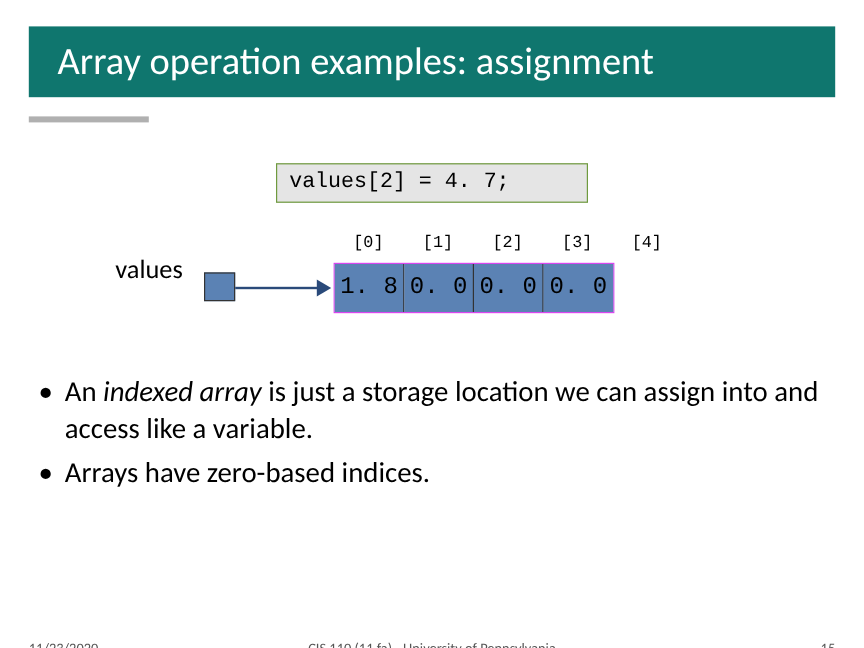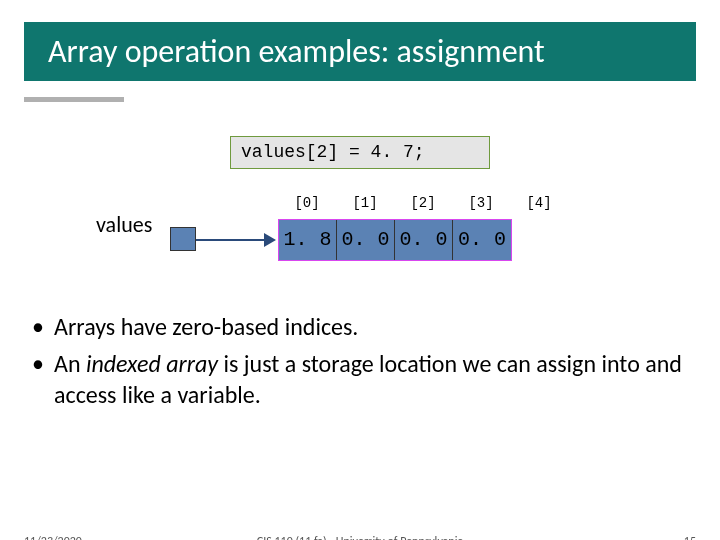--- a/index.html
+++ b/index.html
@@ -55,22 +55,22 @@
     </div>
     <div class="cells-row">
       <div class="val-cell">1. 8</div>
       <div class="val-cell">0. 0</div>
       <div class="val-cell">0. 0</div>
       <div class="val-cell">0. 0</div>
     </div>
   </div>
 
   <ul class="bullets">
+    <li><span>An </span><span class="italic">indexed array</span><span> is just a storage location we can assign into and access like a variable.</span></li>
     <li><span>Arrays have zero-based indices.</span></li>
-    <li><span>An </span><span class="italic">indexed array</span><span> is just a storage location we can assign into and access like a variable.</span></li>
   </ul>
 
   <div class="footer">
     <span>11/23/2020</span>
     <span class="footer-center">CIS 110 (11 fa) - University of Pennsylvania</span>
     <span class="ftr-right">15</span>
   </div>
 
 </div>
 

